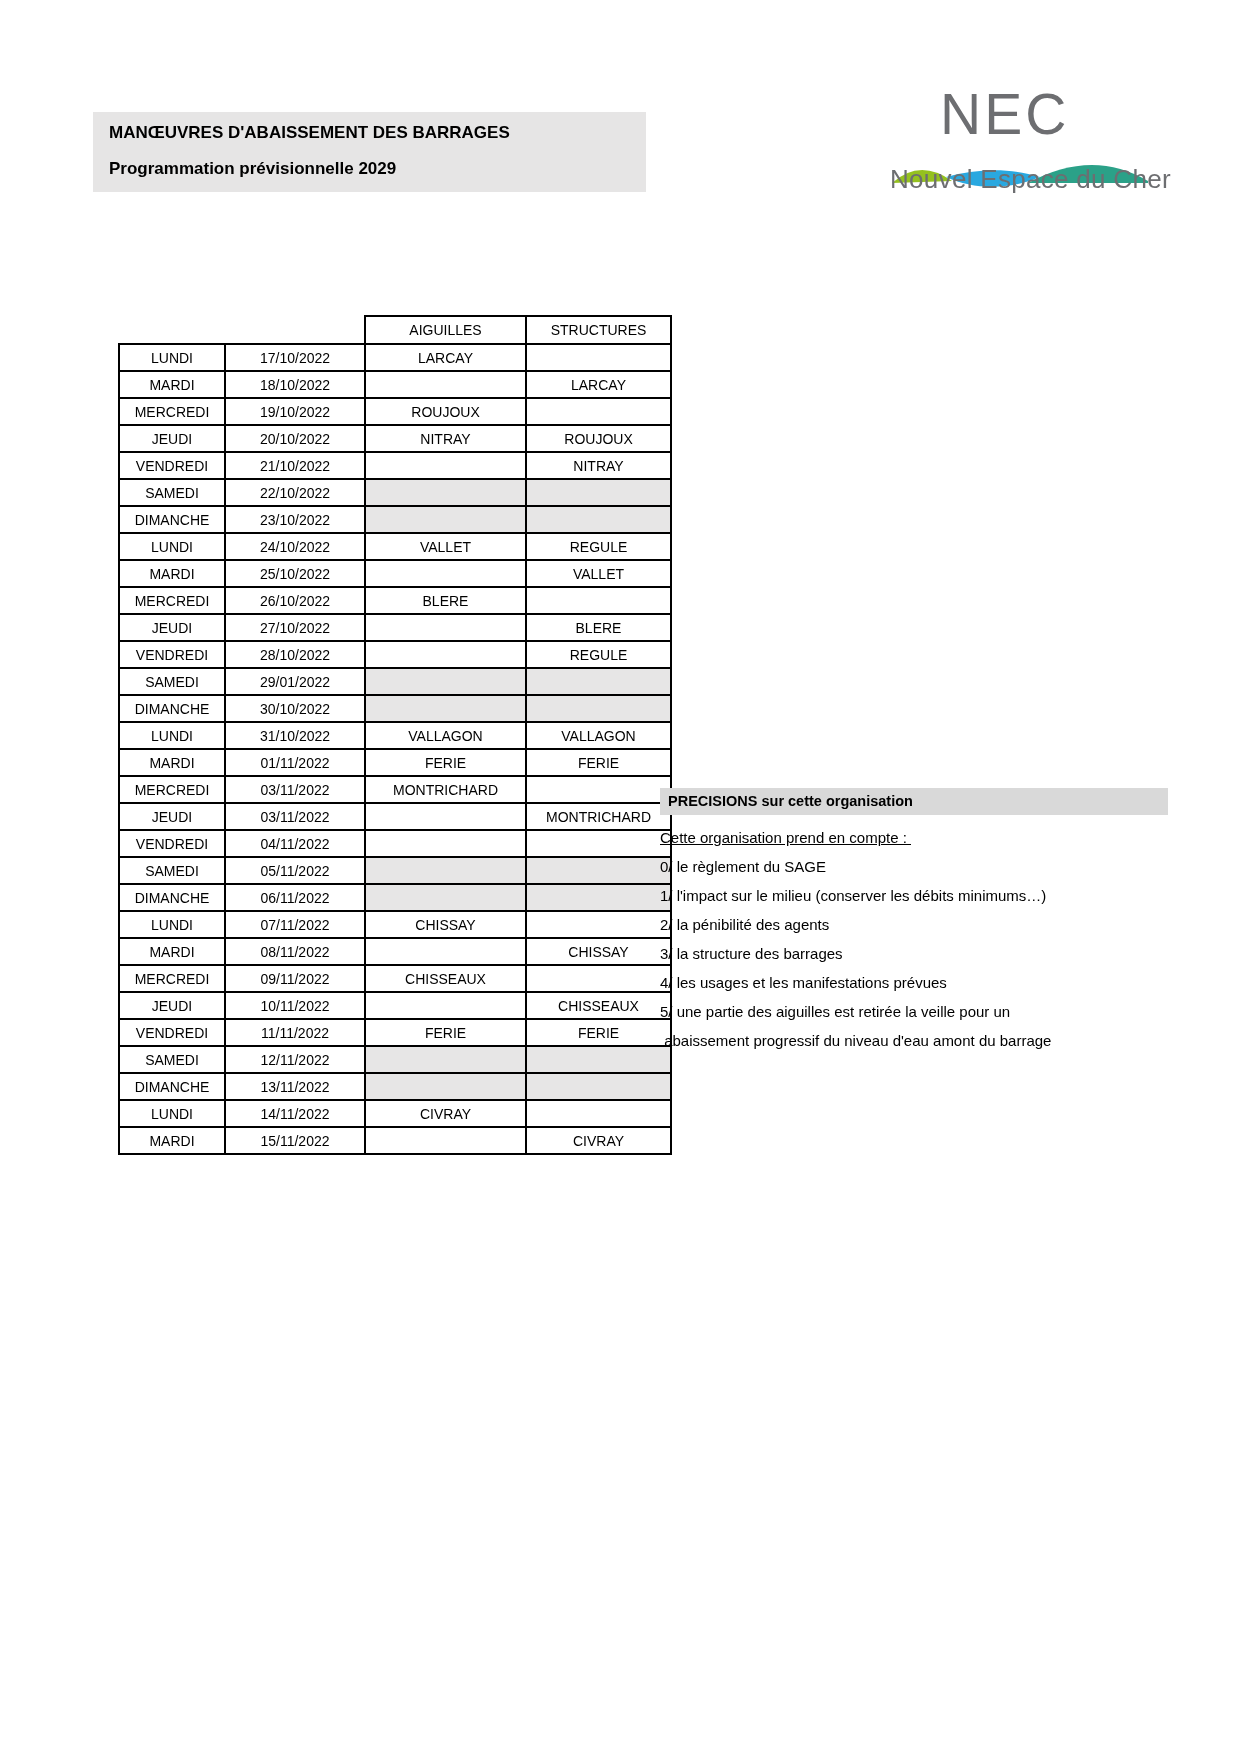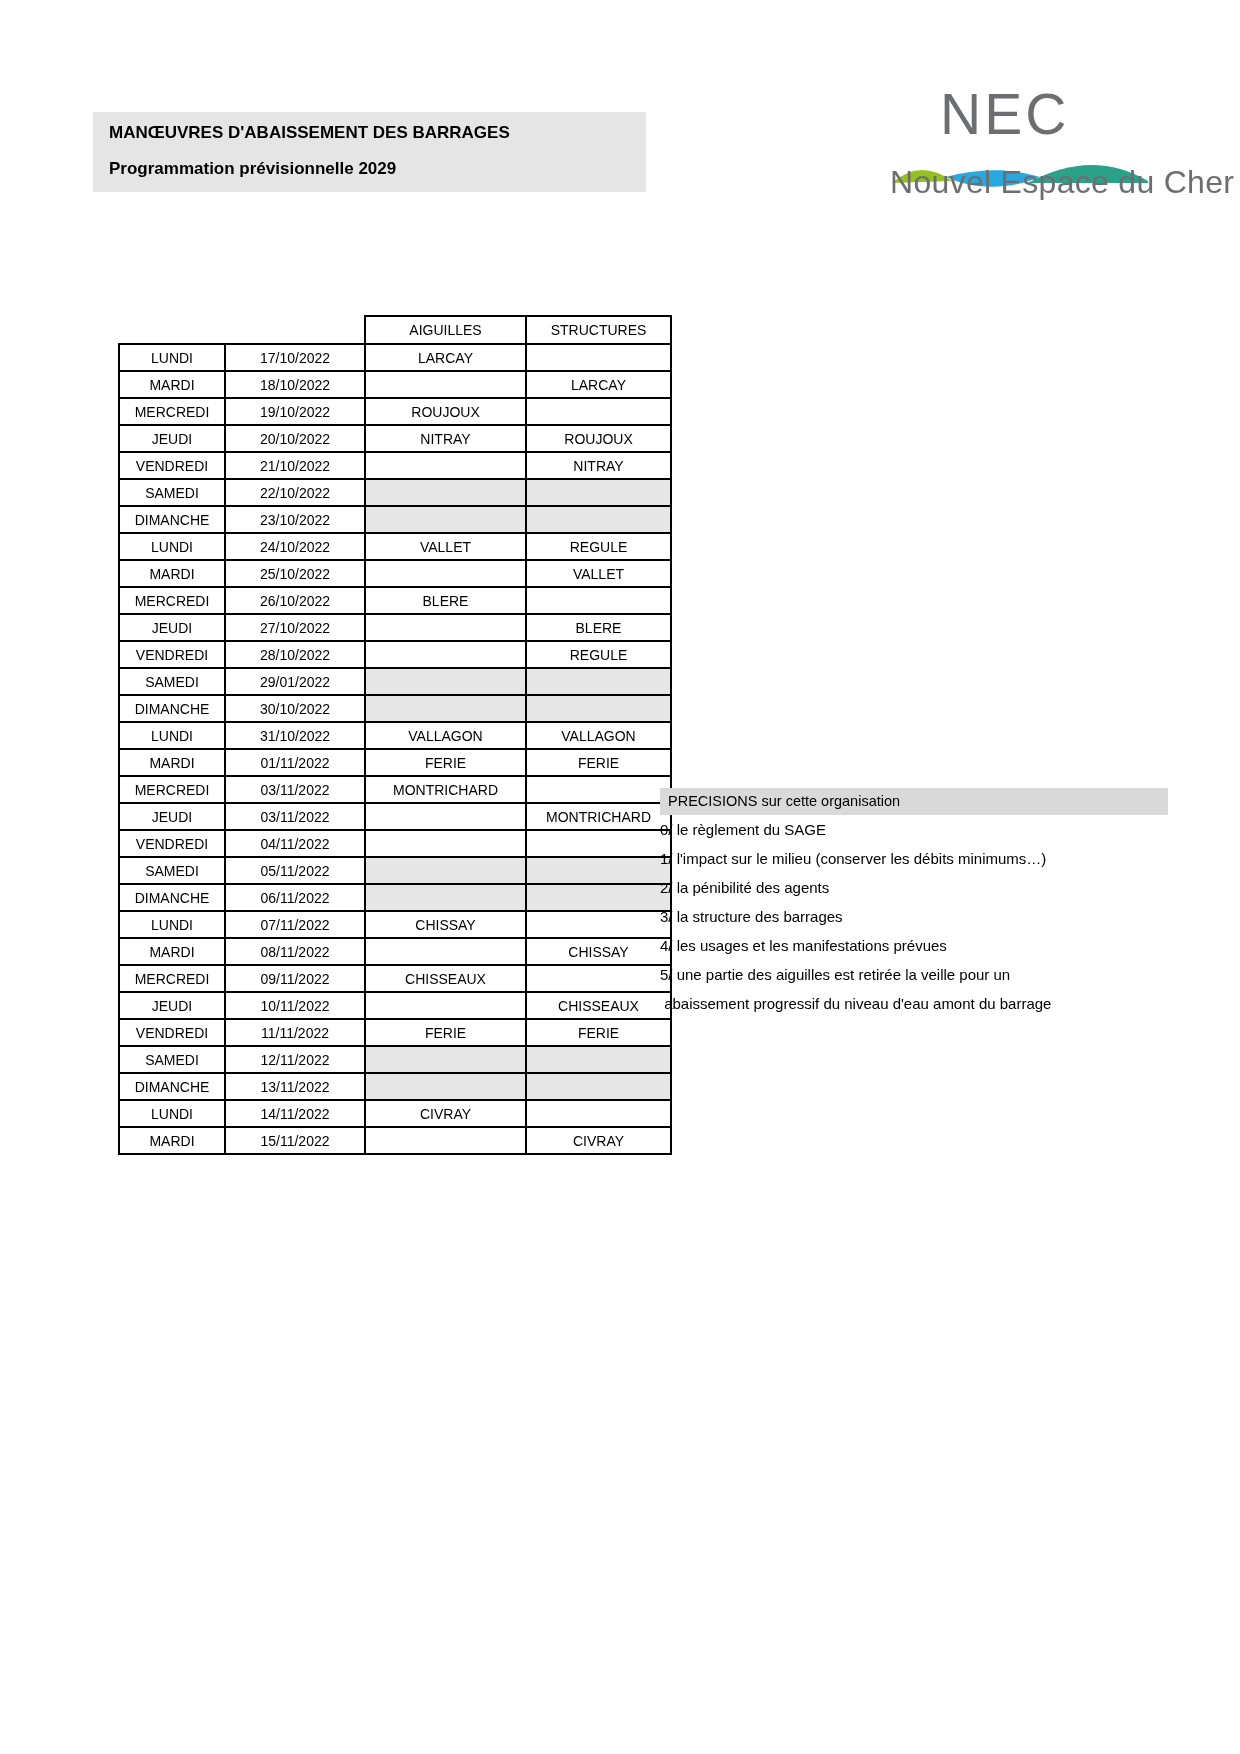--- a/index.html
+++ b/index.html
@@ -31,21 +31,21 @@
   
   .logo{position:absolute;left:890px;top:96px;width:260px;height:110px;}
   .logo-acronym{
     position:absolute;left:50px;top:-10px;
     font-size:57px;line-height:1;font-weight:400;
     letter-spacing:3px;color:#6d6e71;
   }
   .logo-waves{position:absolute;left:0;top:52px;}
   .logo-name{
     position:absolute;left:0px;top:68px;
-    font-size:32px;color:#6d6e71;letter-spacing:0.3px;white-space:nowrap;
+    font-size:26px;color:#6d6e71;letter-spacing:0.3px;white-space:nowrap;
   }
 
   
   .schedule{
     position:absolute;left:72px;top:315px;
     border-collapse:collapse;
     table-layout:fixed;
     font-size:14px;
     margin-left:46px;
   }
@@ -68,21 +68,21 @@
 
   
   .precisions{
     position:absolute;left:660px;top:788px;width:508px;
     font-size:15px;
   }
   .prec-title{
     background:#d9d9d9;
     height:27px;line-height:27px;
     padding-left:8px;
-    font-size:14.5px;font-weight:normal;
+    font-size:14.5px;font-weight:bold;
   }
   .prec-intro{
     margin-top:8px;
     line-height:29px;
     text-decoration:underline;
     white-space:pre-wrap;
   }
   .prec-line{
     line-height:29px;
     white-space:pre-wrap;
@@ -301,20 +301,21 @@
       <td>MARDI</td>
       <td>15/11/2022</td>
       <td></td>
       <td>CIVRAY</td>
     </tr>
       </tbody>
   </table>
 
   <div class="precisions">
     <div class="prec-title">PRECISIONS sur cette organisation</div>
+    <div class="prec-intro">Cette organisation prend en compte : </div>
     <div id="prec-list">
         <div class="prec-line">0/ le règlement du SAGE</div>
         <div class="prec-line">1/ l'impact sur le milieu (conserver les débits minimums…)</div>
         <div class="prec-line">2/ la pénibilité des agents</div>
         <div class="prec-line">3/ la structure des barrages</div>
         <div class="prec-line">4/ les usages et les manifestations prévues</div>
         <div class="prec-line">5/ une partie des aiguilles est retirée la veille pour un</div>
         <div class="prec-line"> abaissement progressif du niveau d'eau amont du barrage</div>
       </div>
   </div>

